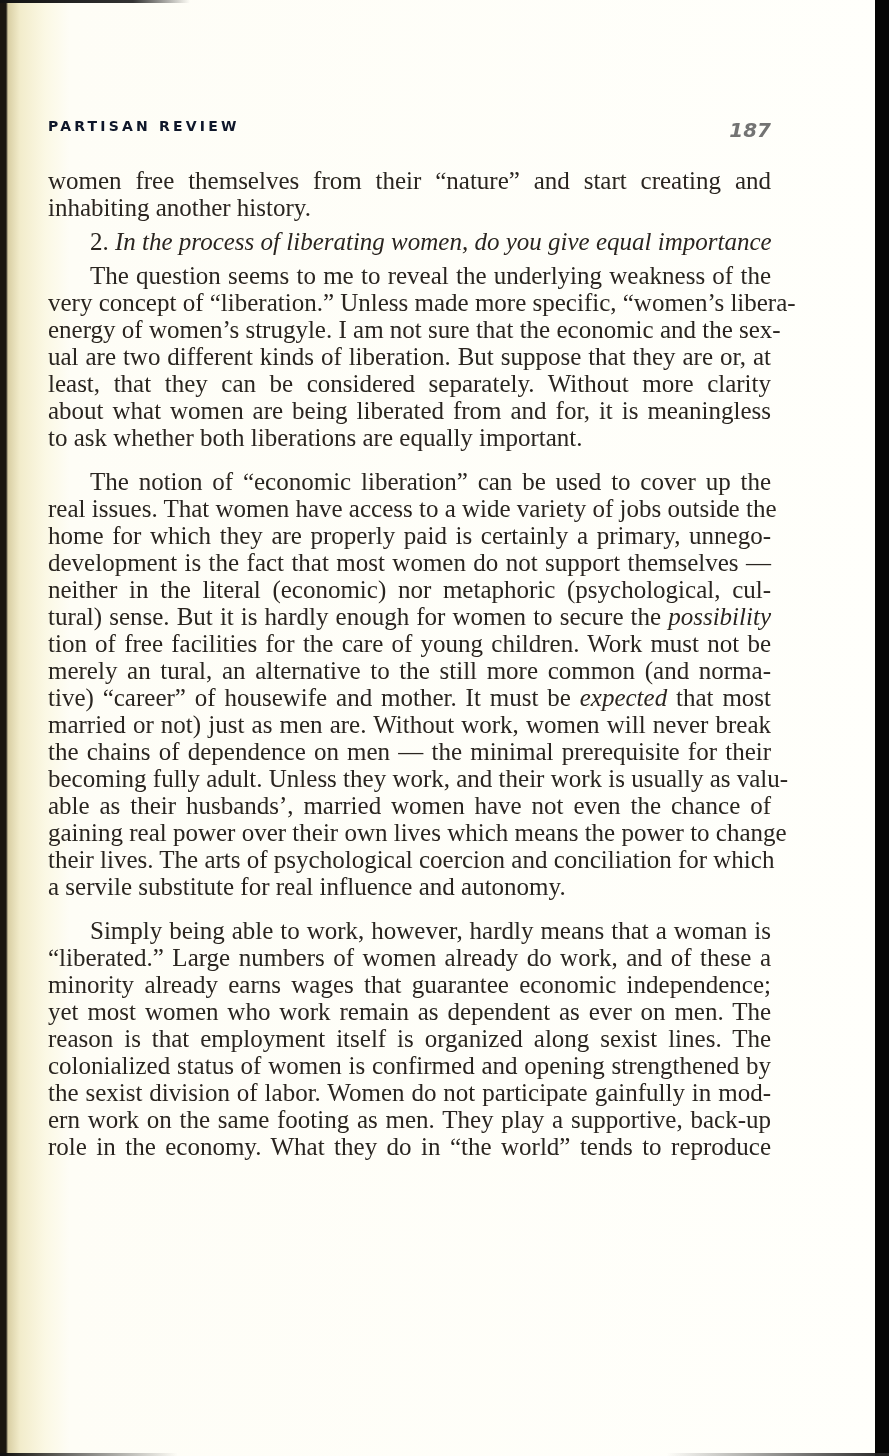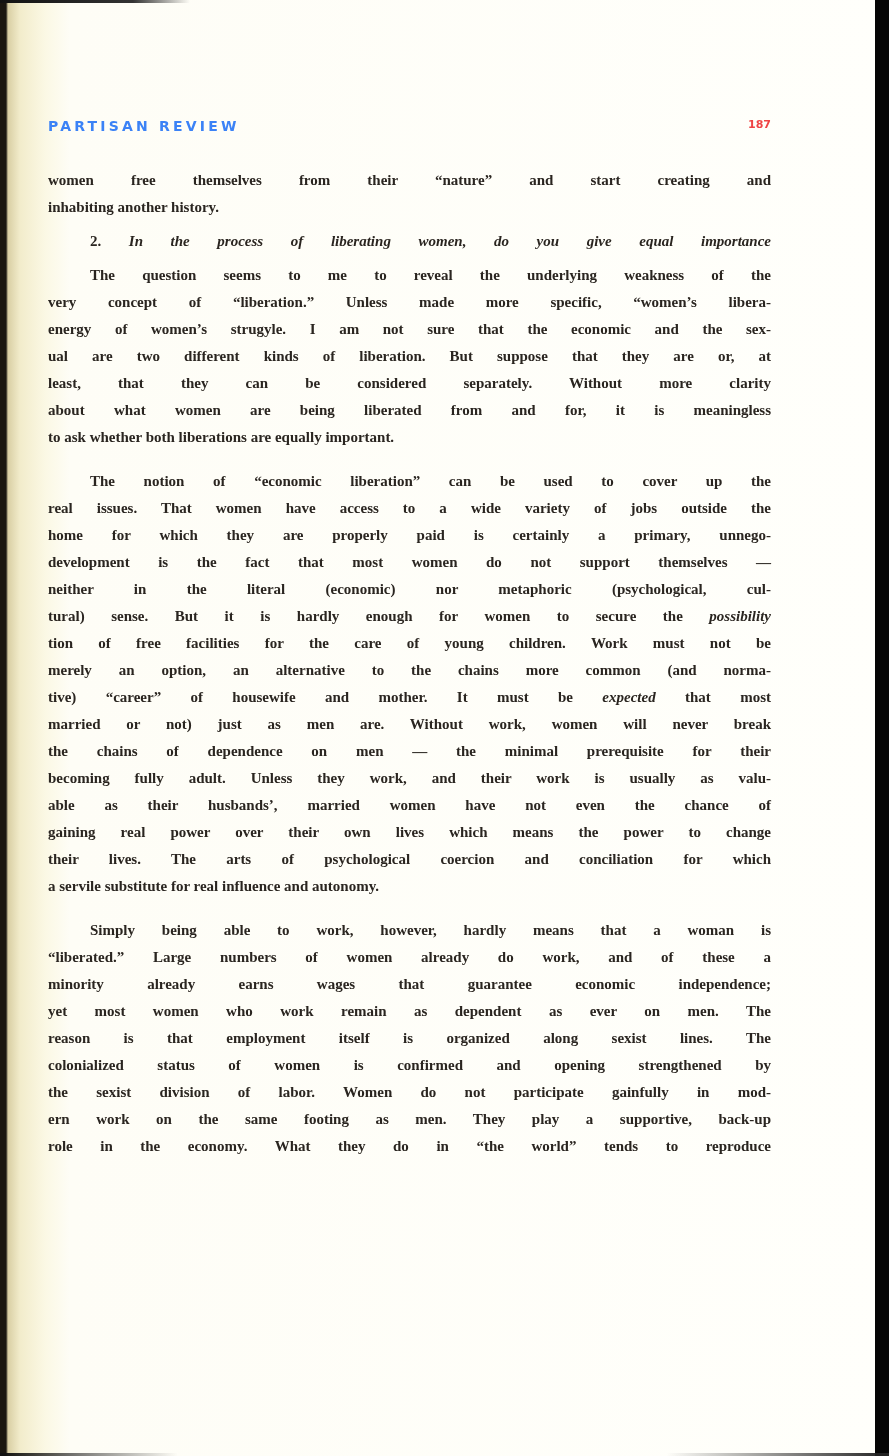--- a/index.html
+++ b/index.html
@@ -23,35 +23,34 @@
     .bottom-edge {
       position: absolute; left: 0; bottom: 0; width: 889px; height: 3px;
       background: linear-gradient(to right, #111 0%, rgba(0,0,0,0) 20%, rgba(0,0,0,0) 75%, #222 100%);
     }
     .header {
       position: absolute; left: 48px; top: 118px; width: 723px; height: 22px;
     }
     .running-head {
       position: absolute; left: 0; top: 0;
       font-family: "DejaVu Sans", "Liberation Sans", sans-serif;
-      font-weight: bold; font-size: 14px; letter-spacing: 3.2px; color: #3b82f6;
+      font-weight: bold; font-size: 14px; letter-spacing: 3.2px; color: #0f172a;
     }
     .folio {
       position: absolute; right: 0; top: 0;
       font-family: "DejaVu Sans", "Liberation Sans", sans-serif;
-      font-weight: bold; font-size: 11px; color: #ef4444;
+      font-weight: bold; font-size: 20px; color: #737373; font-style: italic;
     }
     .body-text {
       position: absolute; left: 48px; top: 167px; width: 723px;
     }
     .line {
-      display: block; height: 27px; line-height: 27px; font-size: 15px;
+      display: block; height: 27px; line-height: 27px; font-size: 25px;
       white-space: nowrap; text-align: justify; text-align-last: justify;
       overflow: visible;
-      font-weight: bold;
     }
     .line.last { text-align-last: left; }
     .line.indent { padding-left: 42px; }
     .para-gap { height: 7px; }
     .para-gap-big { height: 17px; }
     em, .it { font-style: italic; }
   </style>
 </head>
 <body>
 
@@ -86,21 +85,21 @@
     </div>
     <div class="para-gap-big"></div>
     <div>
       <span class="line indent"><span>The notion of “economic liberation” can be used to cover up the</span></span>
       <span class="line"><span>real issues. That women have access to a wide variety of jobs outside the</span></span>
       <span class="line"><span>home for which they are properly paid is certainly a primary, unnego-</span></span>
       <span class="line"><span>development is the fact that most women do not support themselves —</span></span>
       <span class="line"><span>neither in the literal (economic) nor metaphoric (psychological, cul-</span></span>
       <span class="line"><span>tural) sense. But it is hardly enough for women to secure the </span><em>possibility</em></span>
       <span class="line"><span>tion of free facilities for the care of young children. Work must not be</span></span>
-      <span class="line"><span>merely an option, an alternative to the chains more common (and norma-</span></span>
+      <span class="line"><span>merely an tural, an alternative to the still more common (and norma-</span></span>
       <span class="line"><span>tive) “career” of housewife and mother. It must be </span><em>expected</em><span> that most</span></span>
       <span class="line"><span>married or not) just as men are. Without work, women will never break</span></span>
       <span class="line"><span>the chains of dependence on men — the minimal prerequisite for their</span></span>
       <span class="line"><span>becoming fully adult. Unless they work, and their work is usually as valu-</span></span>
       <span class="line"><span>able as their husbands’, married women have not even the chance of</span></span>
       <span class="line"><span>gaining real power over their own lives which means the power to change</span></span>
       <span class="line"><span>their lives. The arts of psychological coercion and conciliation for which</span></span>
       <span class="line last"><span>a servile substitute for real influence and autonomy.</span></span>
     </div>
     <div class="para-gap-big"></div>

